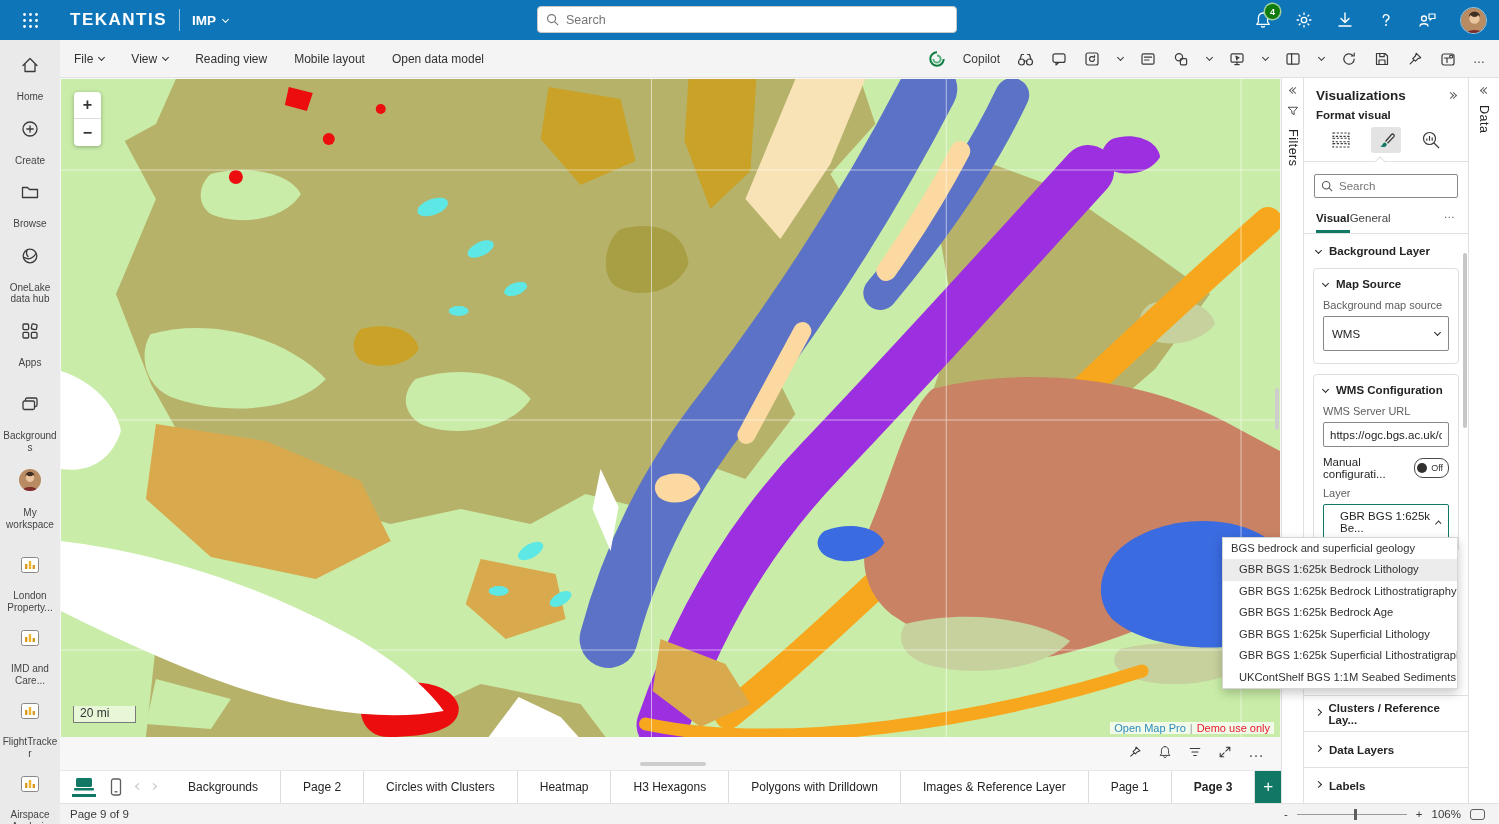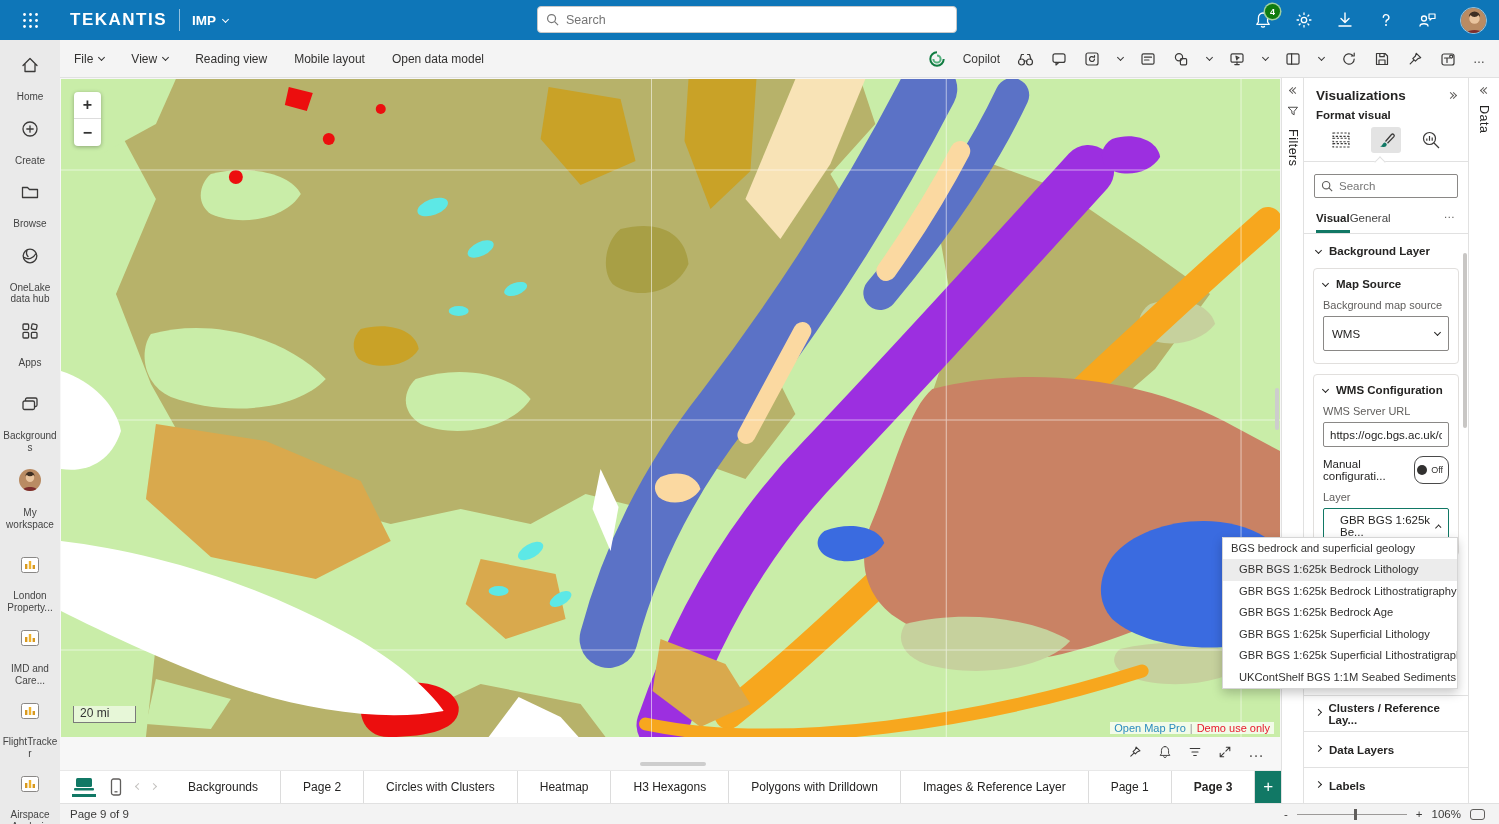--- a/index.html
+++ b/index.html
@@ -93,21 +93,21 @@
 .vp-tab.sel{font-weight:700;color:#252423;border-bottom:3px solid #117865}
 .vp-more{margin-left:auto;color:#605e5c;cursor:pointer;letter-spacing:1px}
 .secrow{display:flex;align-items:center;gap:8px;padding:11px 12px;font-weight:700;font-size:11.5px;cursor:pointer}
 .card{margin:0 9px 10px;border:1px solid #e1dfdd;border-radius:4px;padding:9px 9px 12px;background:#fff}
 .cardtitle{display:flex;align-items:center;gap:8px;font-weight:700;margin-bottom:9px;cursor:pointer}
 .flabel{color:#605e5c;font-size:11px;margin:7px 0 5px}
 .fselect{height:35px;border:1px solid #8a8886;border-radius:2px;display:flex;align-items:center;padding:0 8px;justify-content:space-between;cursor:pointer;background:#fff}
 .finput{height:25px;border:1px solid #8a8886;border-radius:2px;display:flex;align-items:center;background:#fff}
 .finput input{border:none;outline:none;width:100%;font-size:11.5px;padding:0 6px;color:#252423}
 .togglerow{display:flex;align-items:center;justify-content:space-between;margin-top:9px}
-.tgl{display:flex;align-items:center;gap:4px;border:1px solid #4a4a4a;border-radius:9px;height:28px;padding:0 5px 0 2px;cursor:pointer}
+.tgl{display:flex;align-items:center;gap:4px;border:1px solid #4a4a4a;border-radius:9px;height:20px;padding:0 5px 0 2px;cursor:pointer}
 .tgl-dot{width:10px;height:10px;border-radius:50%;background:#323130}
 .tgl-txt{font-size:9px;color:#323130}
 .bsecs{position:absolute;left:0;right:0;bottom:0}
 .bsec{display:flex;align-items:center;gap:8px;padding:0 12px;height:36px;border-top:1px solid #e1e1e1;font-weight:700;font-size:11.5px;cursor:pointer;background:#fff}
 .vp-scroll{position:absolute;right:1px;top:175px;width:4px;height:175px;border-radius:2px;background:#c8c6c4}
 
 .popup{position:absolute;left:1222px;top:537px;width:236px;background:#fff;border:1px solid #d6d6d6;box-shadow:0 4px 10px rgba(0,0,0,.22);z-index:50;font-size:11.2px;color:#323130}
 .popup .grp{height:21px;line-height:21px;padding-left:8px;white-space:nowrap;overflow:hidden}
 .popup .opt{height:21.5px;line-height:21.5px;padding-left:16px;white-space:nowrap;overflow:hidden;cursor:pointer}
 .popup .opt.sel{background:#ececec}

